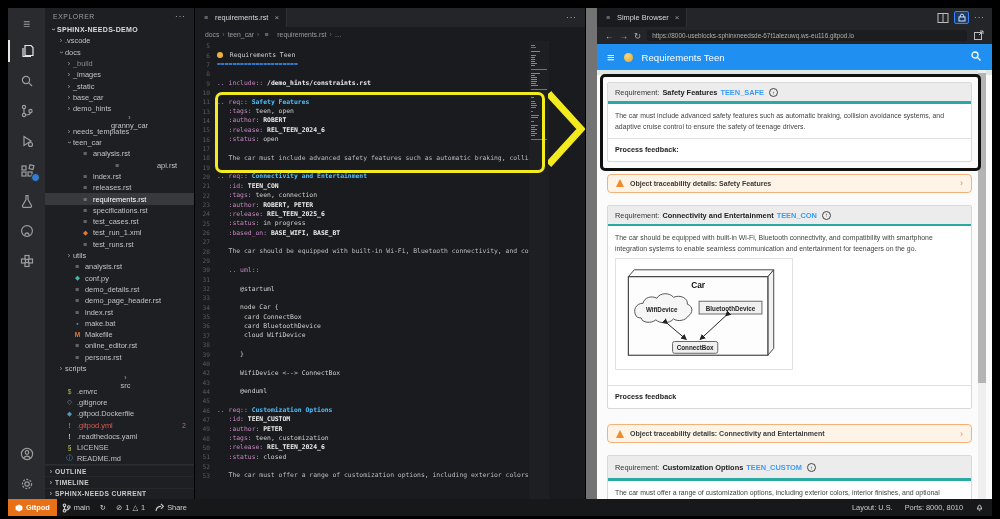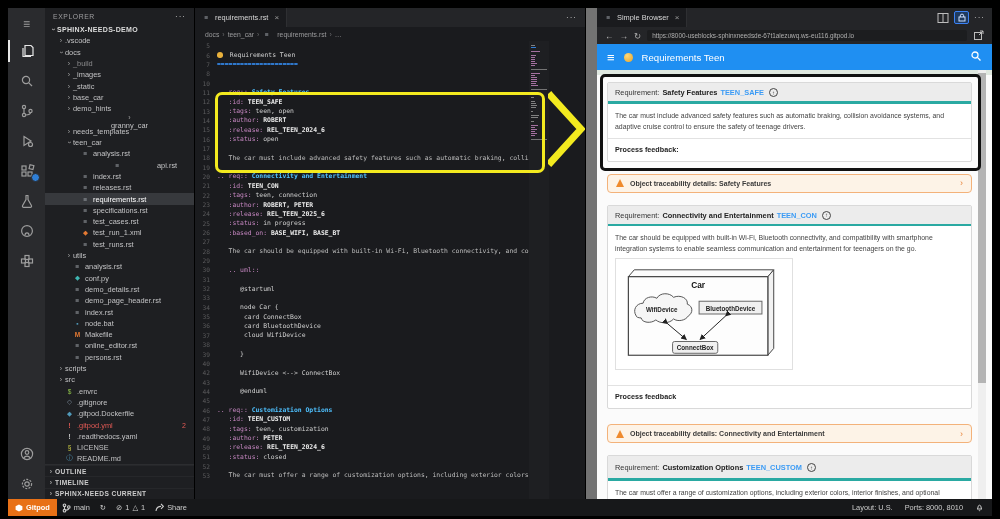--- a/index.html
+++ b/index.html
@@ -329,42 +329,42 @@
             <span>demo_page_header.rst</span>
           </div>
           <div class="tree-row" style="padding-left: 20px;">
             <span class="chev"></span>
             <span class="fi fi-rst">≡</span>
             <span>index.rst</span>
           </div>
           <div class="tree-row" style="padding-left: 20px;">
             <span class="chev"></span>
             <span class="fi fi-bat">▪</span>
-            <span>node.bat</span>
+            <span>make.bat</span>
           </div>
           <div class="tree-row" style="padding-left: 20px;">
             <span class="chev"></span>
             <span class="fi fi-mk">M</span>
             <span>Makefile</span>
           </div>
           <div class="tree-row" style="padding-left: 20px;">
             <span class="chev"></span>
             <span class="fi fi-rst">≡</span>
             <span>online_editor.rst</span>
           </div>
           <div class="tree-row" style="padding-left: 20px;">
             <span class="chev"></span>
             <span class="fi fi-rst">≡</span>
             <span>persons.rst</span>
           </div>
           <div class="tree-row" style="padding-left: 12px;">
             <span class="chev">›</span>
             <span>scripts</span>
           </div>
-          <div class="tree-row" style="padding-left: 12px;">
+          <div class="tree-row" style="padding-left: 12px; flex-direction: column;">
             <span class="chev">›</span>
             <span>src</span>
           </div>
           <div class="tree-row" style="padding-left: 12px;">
             <span class="chev"></span>
             <span class="fi fi-sh">$</span>
             <span>.envrc</span>
           </div>
           <div class="tree-row" style="padding-left: 12px;">
             <span class="chev"></span>
@@ -432,23 +432,23 @@
         <span>requirements.rst</span>
           <span class="sep">›</span>
         <span>…</span>
       </div>
       <div class="code-area">
         <div id="code-lines">
             <div class="code-line"><span class="num">5</span><span class="txt"></span></div>
             <div class="code-line"><span class="num">6</span><span class="txt"><span class="emoji-dot"></span><span class="c-w"> Requirements Teen</span></span></div>
             <div class="code-line"><span class="num">7</span><span class="txt"><span class="c-b">=====================</span></span></div>
             <div class="code-line"><span class="num">8</span><span class="txt"></span></div>
+            <div class="code-line"><span class="num">9</span><span class="txt"><span class="c-d">.. include:: </span><span class="c-v">/demo_hints/constraints.rst</span></span></div>
             <div class="code-line"><span class="num">10</span><span class="txt"></span></div>
             <div class="code-line"><span class="num">11</span><span class="txt"><span class="c-d">.. req:: </span><span class="c-t">Safety Features</span></span></div>
-            <div class="code-line"><span class="num">12</span><span class="txt"><span class="c-w">   </span><span class="c-d">:id:</span><span class="c-w"> </span><span class="c-v">TEEN_SAFE</span></span></div>
             <div class="code-line"><span class="num">13</span><span class="txt"><span class="c-w">   </span><span class="c-d">:tags:</span><span class="c-w"> teen, open</span></span></div>
             <div class="code-line"><span class="num">14</span><span class="txt"><span class="c-w">   </span><span class="c-d">:author:</span><span class="c-w"> </span><span class="c-v">ROBERT</span></span></div>
             <div class="code-line"><span class="num">15</span><span class="txt"><span class="c-w">   </span><span class="c-d">:release:</span><span class="c-w"> </span><span class="c-v">REL_TEEN_2024_6</span></span></div>
             <div class="code-line"><span class="num">16</span><span class="txt"><span class="c-w">   </span><span class="c-d">:status:</span><span class="c-w"> open</span></span></div>
             <div class="code-line"><span class="num">17</span><span class="txt"></span></div>
             <div class="code-line"><span class="num">18</span><span class="txt"><span class="c-g">   The car must include advanced safety features such as automatic braking, collision</span></span></div>
             <div class="code-line"><span class="num">19</span><span class="txt"></span></div>
             <div class="code-line"><span class="num">20</span><span class="txt"><span class="c-d">.. req:: </span><span class="c-t">Connectivity and Entertainment</span></span></div>
             <div class="code-line"><span class="num">21</span><span class="txt"><span class="c-w">   </span><span class="c-d">:id:</span><span class="c-w"> </span><span class="c-v">TEEN_CON</span></span></div>
             <div class="code-line"><span class="num">22</span><span class="txt"><span class="c-w">   </span><span class="c-d">:tags:</span><span class="c-w"> teen, connection</span></span></div>
@@ -469,22 +469,22 @@
             <div class="code-line"><span class="num">37</span><span class="txt"><span class="c-w">       cloud WifiDevice</span></span></div>
             <div class="code-line"><span class="num">38</span><span class="txt"></span></div>
             <div class="code-line"><span class="num">39</span><span class="txt"><span class="c-w">      }</span></span></div>
             <div class="code-line"><span class="num">40</span><span class="txt"></span></div>
             <div class="code-line"><span class="num">42</span><span class="txt"><span class="c-w">      WifiDevice &lt;--&gt; ConnectBox</span></span></div>
             <div class="code-line"><span class="num">43</span><span class="txt"></span></div>
             <div class="code-line"><span class="num">44</span><span class="txt"><span class="c-w">      @enduml</span></span></div>
             <div class="code-line"><span class="num">45</span><span class="txt"></span></div>
             <div class="code-line"><span class="num">46</span><span class="txt"><span class="c-d">.. req:: </span><span class="c-t">Customization Options</span></span></div>
             <div class="code-line"><span class="num">47</span><span class="txt"><span class="c-w">   </span><span class="c-d">:id:</span><span class="c-w"> </span><span class="c-v">TEEN_CUSTOM</span></span></div>
+            <div class="code-line"><span class="num">49</span><span class="txt"><span class="c-w">   </span><span class="c-d">:author:</span><span class="c-w"> </span><span class="c-v">PETER</span></span></div>
             <div class="code-line"><span class="num">48</span><span class="txt"><span class="c-w">   </span><span class="c-d">:tags:</span><span class="c-w"> teen, customization</span></span></div>
-            <div class="code-line"><span class="num">49</span><span class="txt"><span class="c-w">   </span><span class="c-d">:author:</span><span class="c-w"> </span><span class="c-v">PETER</span></span></div>
             <div class="code-line"><span class="num">50</span><span class="txt"><span class="c-w">   </span><span class="c-d">:release:</span><span class="c-w"> </span><span class="c-v">REL_TEEN_2024_6</span></span></div>
             <div class="code-line"><span class="num">51</span><span class="txt"><span class="c-w">   </span><span class="c-d">:status:</span><span class="c-w"> closed</span></span></div>
             <div class="code-line"><span class="num">52</span><span class="txt"></span></div>
             <div class="code-line"><span class="num">53</span><span class="txt"><span class="c-g">   The car must offer a range of customization options, including exterior colors, in</span></span></div>
           </div>
         <div class="minimap" id="minimap">
             <div class="mini-bar" style="width: 0px; background: transparent;"></div>
             <div class="mini-bar" style="width: 3.96px; background: rgb(154, 154, 154);"></div>
             <div class="mini-bar" style="width: 4.62px; background: rgb(55, 148, 255);"></div>
             <div class="mini-bar" style="width: 0px; background: transparent;"></div>

